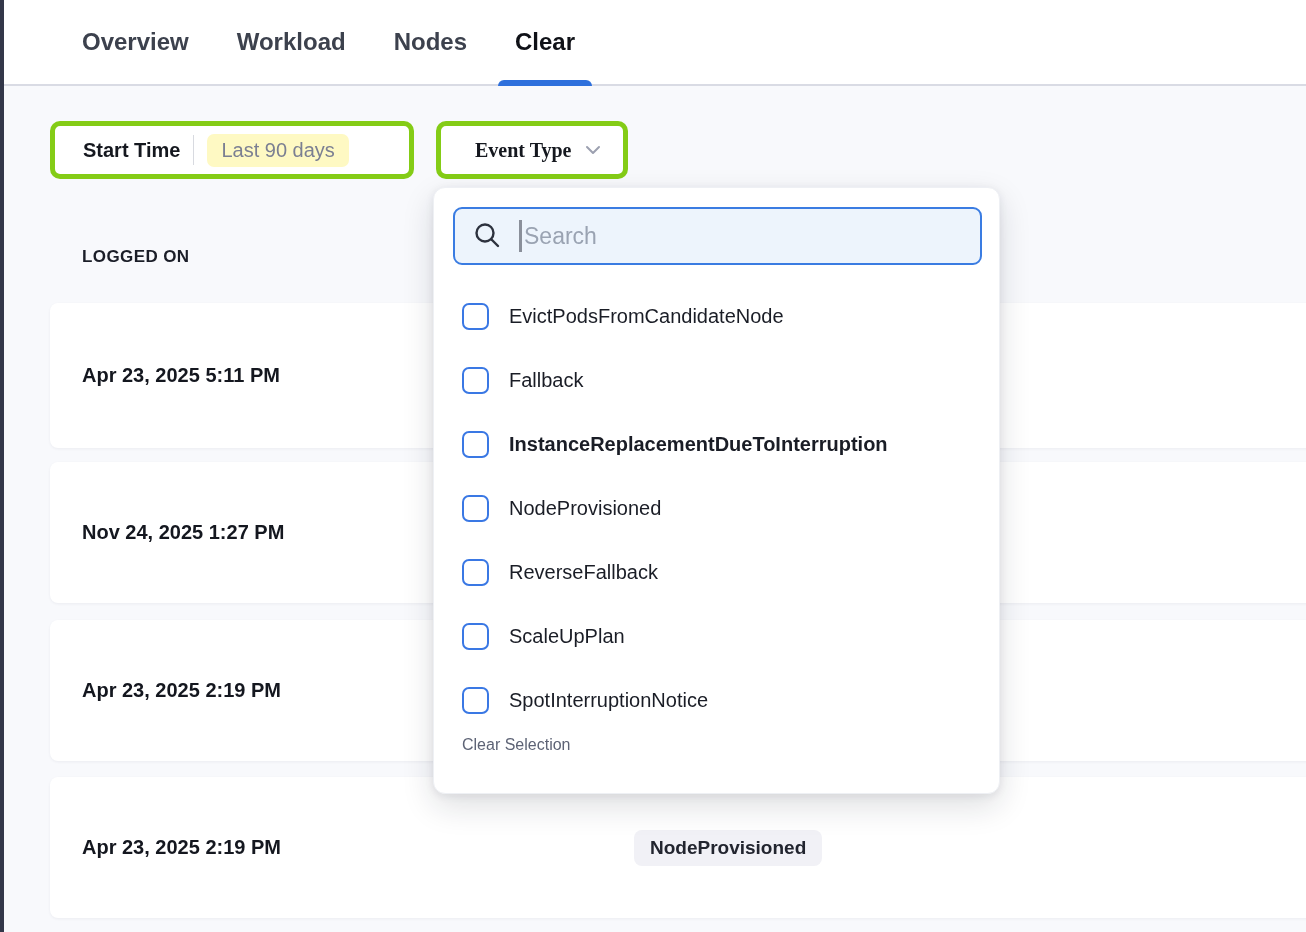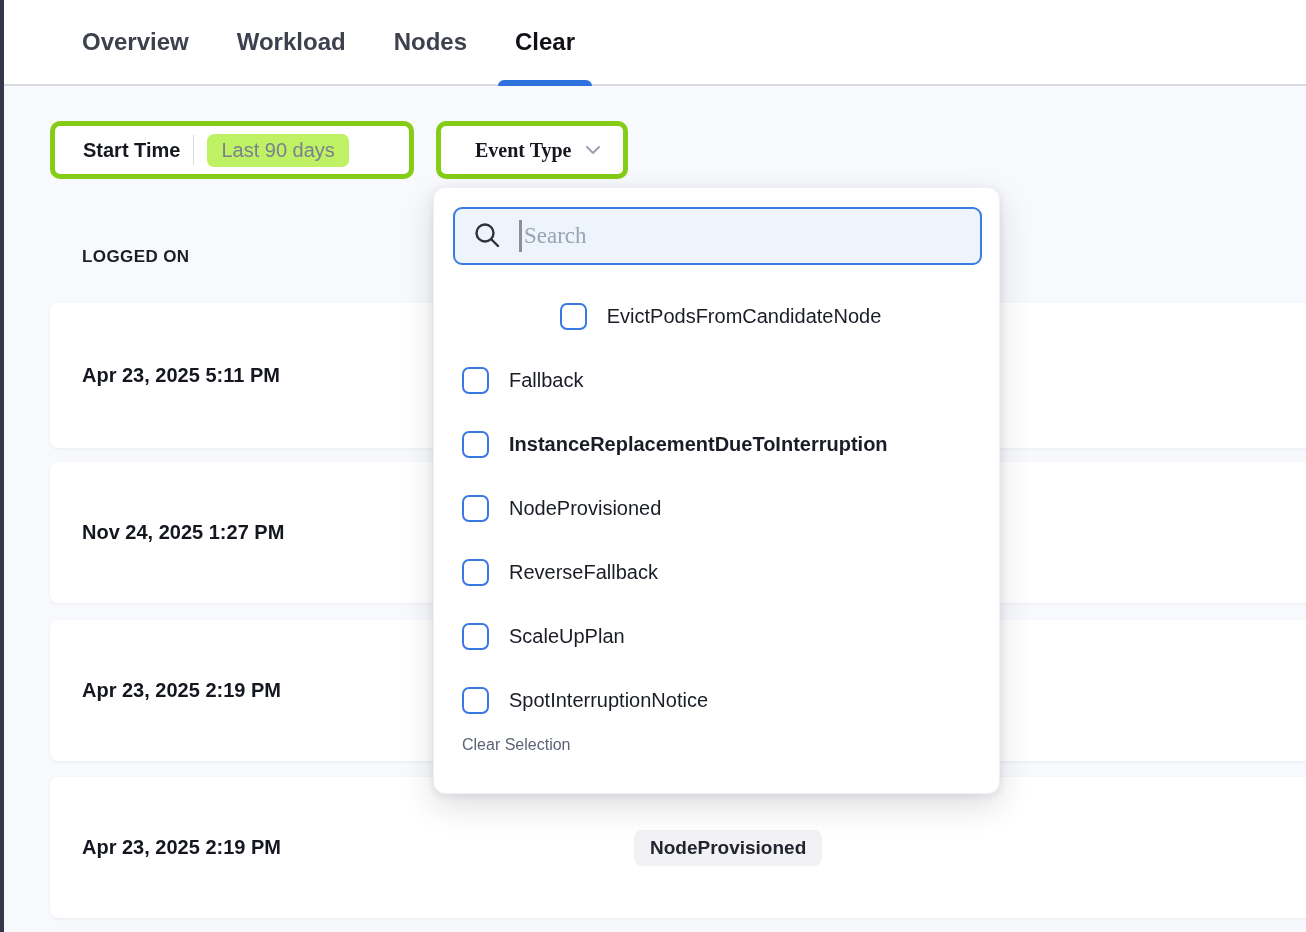--- a/index.html
+++ b/index.html
@@ -37,21 +37,21 @@
   
   .filter-btn {
     position: absolute; top: 121px; height: 58px; background: #ffffff;
     border: 5px solid #84cc16; border-radius: 10px;
     display: flex; align-items: center; z-index: 5; cursor: pointer;
   }
   .start-time-btn { left: 50px; width: 364px; padding: 0 16px 0 28px; }
   .start-time-label { font-size: 20px; font-weight: 700; color: #15181f; white-space: nowrap; }
   .sep { width: 1px; height: 30px; background: #d8dae0; margin: 0 13px; }
   .time-pill {
-    background: #bef264; border-radius: 7px; padding: 5px 14px;
+    background: #fef9c3; border-radius: 7px; padding: 5px 14px;
     font-size: 20px; color: #7b7f92; white-space: nowrap;
   }
   .event-type-btn { left: 436px; width: 192px; padding: 0 20px 0 34px; justify-content: space-between; }
   .event-type-label { font-size: 20px; font-weight: 700; color: #15181f; white-space: nowrap; font-family: Liberation Serif, serif; }
   .chevron-icon { width: 20px; height: 20px; flex: none; }
 
   
   .col-header {
     position: absolute; left: 82px; top: 247px; font-size: 17px; font-weight: 700;
     color: #1b1e28; letter-spacing: 0.4px; z-index: 1;
@@ -78,21 +78,21 @@
   }
   .search-box {
     position: absolute; left: 19px; top: 19px; width: 529px; height: 58px;
     background: #edf4fc; border: 2px solid #3a7ce2; border-radius: 9px;
     display: flex; align-items: center; padding-left: 16px;
   }
   .search-icon { width: 32px; height: 32px; flex: none; }
   .caret { width: 3px; height: 32px; background: #8a8f9a; margin-left: 16px; flex: none; }
   .search-input {
     flex: 1; height: 100%; border: none; outline: none; background: transparent;
-    font-family: Liberation Serif, serif;
+    font-family: Liberation Sans, sans-serif;
     font-size: 23px; color: #2a2e38; padding-left: 2px;
   }
   .search-input::placeholder { color: #9aa3b2; }
   .options { position: absolute; left: 0; top: 96px; width: 100%; }
   .option-row {
     position: absolute; left: 28px; right: 20px; height: 40px;
     display: flex; align-items: center; gap: 20px; cursor: pointer;
   }
   .checkbox {
     width: 27px; height: 27px; border: 2px solid #3a78e4; border-radius: 7px;
@@ -161,21 +161,21 @@
     <div class="search-box">
       <svg class="search-icon" viewBox="0 0 32 32" fill="none">
         <circle cx="14" cy="13" r="8.5" stroke="#2d323e" stroke-width="2.4"></circle>
         <line x1="20.5" y1="19.5" x2="27" y2="26" stroke="#2d323e" stroke-width="2.4" stroke-linecap="round"></line>
       </svg>
       <span class="caret"></span>
       <input class="search-input" type="text" placeholder="Search" style="">
     </div>
 
     <div class="options">
-      <div class="option-row" style="top:12px;justify-content:center;">
+      <div class="option-row" style="top:12px;">
         <span class="checkbox"></span>
         <span class="option-label">EvictPodsFromCandidateNode</span>
       </div>
       <div class="option-row" style="top:76px;">
         <span class="checkbox"></span>
         <span class="option-label">Fallback</span>
       </div>
       <div class="option-row" style="top:140px;font-weight:bold;">
         <span class="checkbox"></span>
         <span class="option-label">InstanceReplacementDueToInterruption</span>

